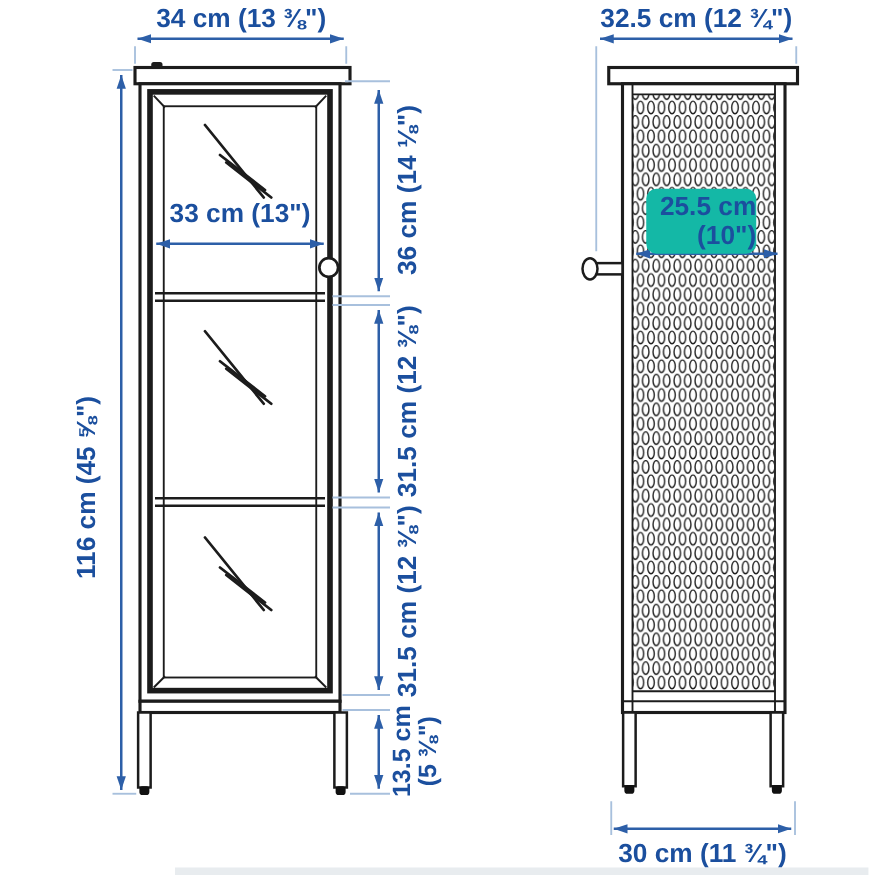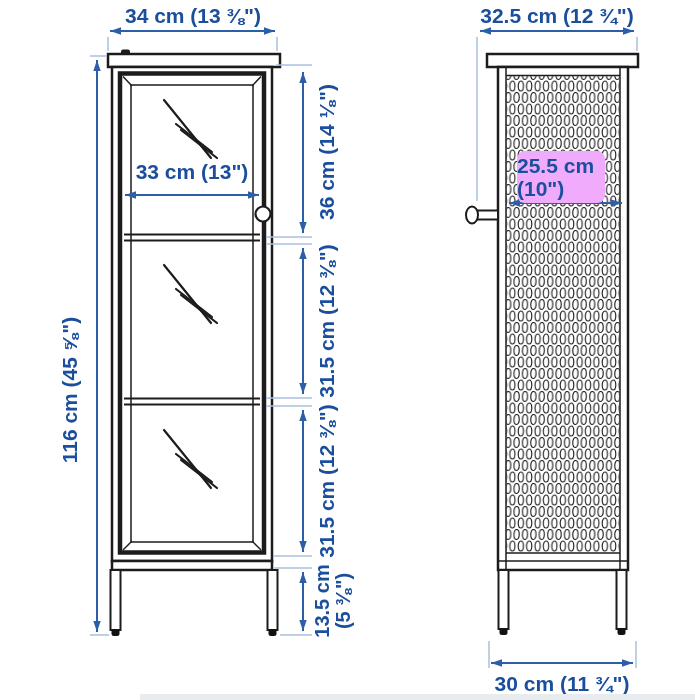--- a/index.html
+++ b/index.html
@@ -17,22 +17,22 @@
     transform:translate(-50%,-50%);
     line-height:1.05;
     text-align:center;
     letter-spacing:0px;
   }
   .label.rot{transform:translate(-50%,-50%) rotate(-90deg);}
   .label.two-line{white-space:normal;}
   .depth-box{
     position:absolute;
     left:517px;top:151px;width:88px;height:52px;
-    background:#f0abfc;border-radius:8px;
-    display:flex;flex-direction:column;align-items:flex-start;justify-content:center;
+    background:#14b8a6;border-radius:8px;
+    display:flex;flex-direction:column;align-items:flex-end;justify-content:center;
     font-weight:700;font-size:21px;color:#1b4f9e;line-height:1.1;
   }
   .bottom-strip{
     position:absolute;left:140px;right:0;bottom:0;height:6px;background:#e8ecef;
   }
 </style>
 </head>
 <body>
 
 <div class="stage">

